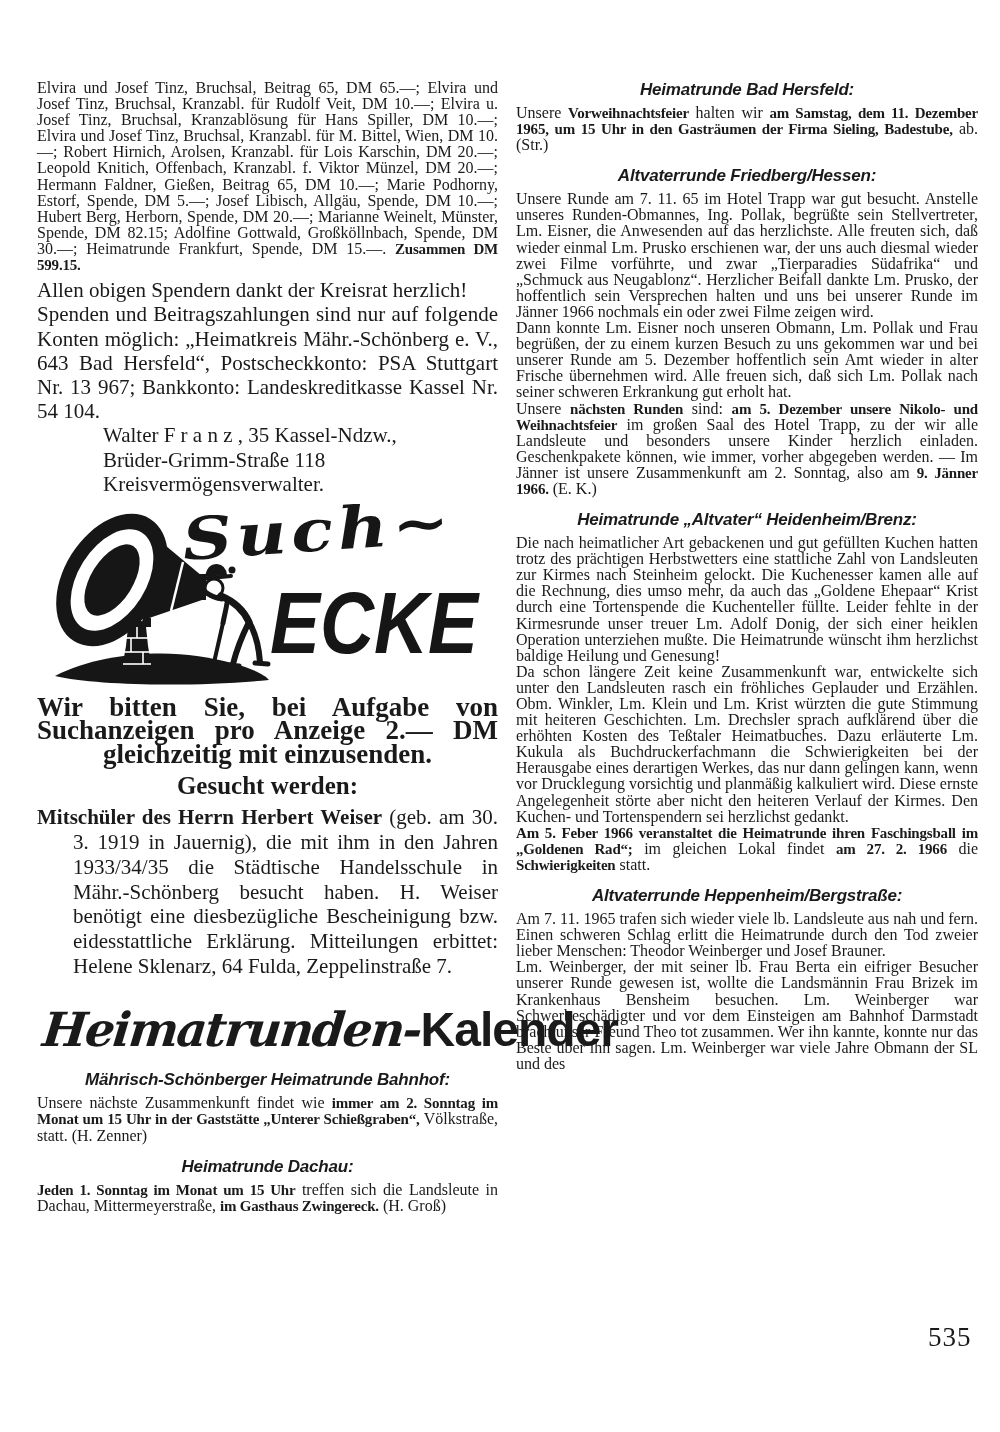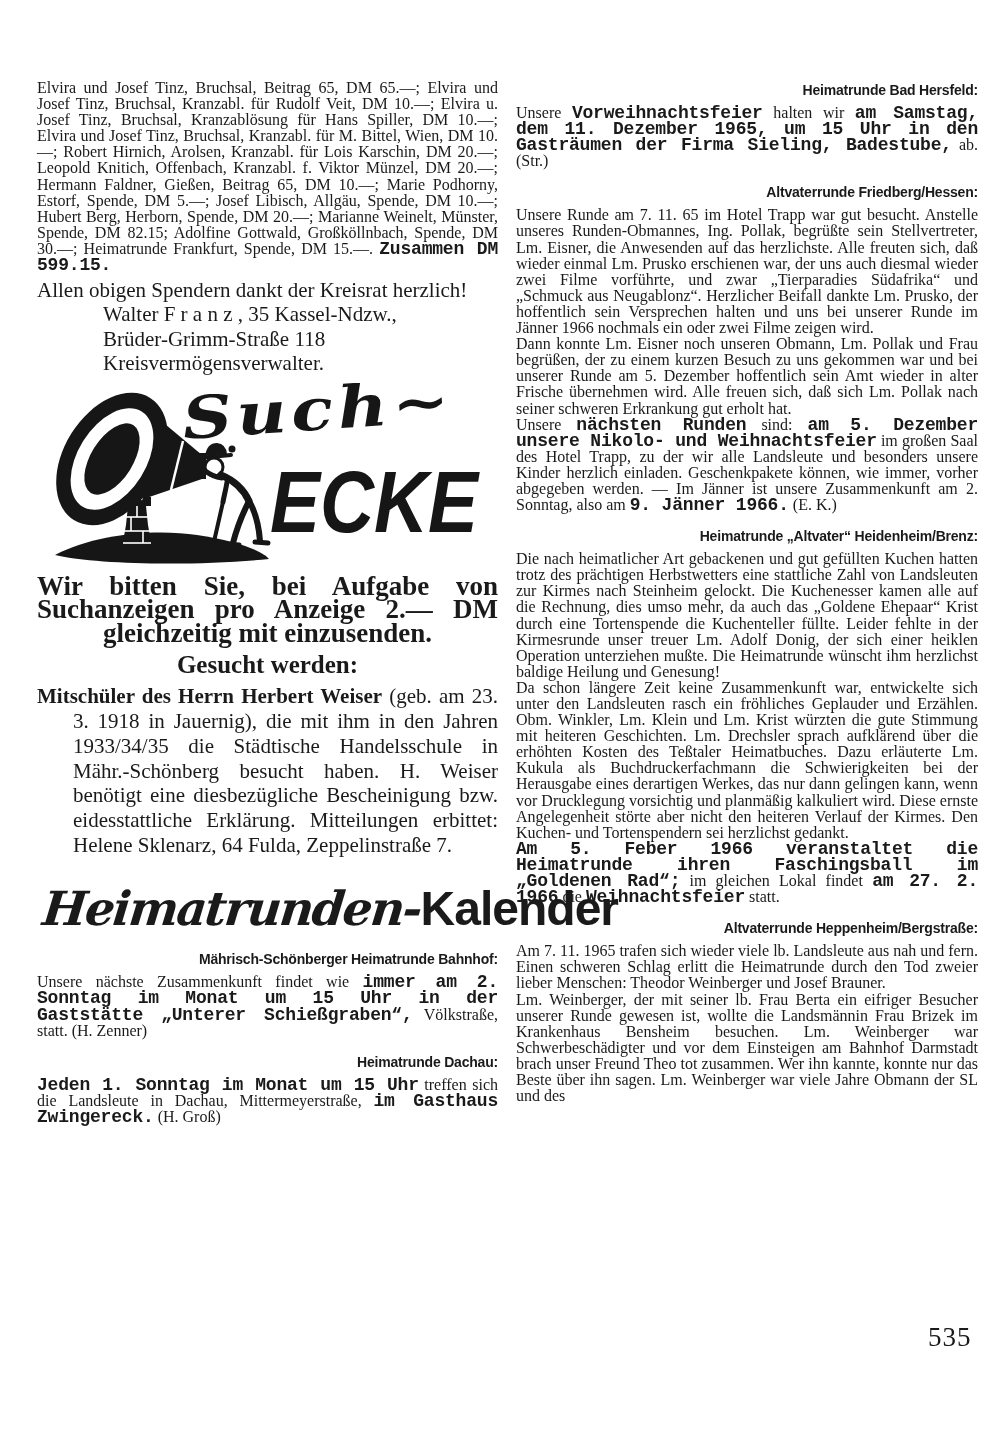--- a/index.html
+++ b/index.html
@@ -9,28 +9,28 @@
     font-family:"Liberation Serif", serif;
   }
   .col{position:absolute;top:80px;}
   .col-left{left:37px;width:461px;}
   .col-right{left:516px;width:462px;}
 
   .small{font-size:16px;line-height:16.1px;text-align:justify;}
   .para{font-size:16px;line-height:16.1px;text-align:justify;}
 
   .r-b{font-weight:700;}
-  .r-g{font-family:Liberation Mono, monospace;font-weight:700;font-size:18px;letter-spacing:-0.2px;}
+  .r-g{font-family:Liberation Serif, serif;font-weight:700;font-size:15px;letter-spacing:-0.2px;}
 
   .lg{font-size:21px;line-height:24.2px;text-align:justify;}
   .sig{margin-left:66px;text-align:left;}
 
   .heading{
     font-family:"Liberation Sans",sans-serif;font-weight:700;
-    font-size:14px;line-height:20px;margin:13px 0 5px;text-align:right;letter-spacing:-0.2px;
+    font-size:17px;line-height:20px;margin:13px 0 5px;text-align:center;letter-spacing:-0.2px;font-style:italic;
   }
   .heading.first{margin-top:0;}
 
   .notice{font-weight:700;font-size:27px;line-height:23.5px;text-align:justify;text-align-last:center;margin-top:6px;}
   .gesucht{font-weight:700;font-size:25px;line-height:24px;text-align:center;margin:8px 0 7px;}
   .search{font-size:21px;line-height:24.7px;text-align:justify;padding-left:36px;text-indent:-36px;}
 
   .cal-title{margin:24px 0 8px 6px;white-space:nowrap;}
   .cal-script{
     display:inline-block;font-family:"DejaVu Serif",serif;font-style:italic;font-weight:700;
@@ -42,20 +42,21 @@
   .pagenum{position:absolute;left:928px;top:1322px;font-size:27px;letter-spacing:1px;}
 </style>
 </head>
 <body>
 
 <div class="col col-left">
 
   <div class="small"><span>Elvira und Josef Tinz, Bruchsal, Beitrag 65, DM 65.—; Elvira und Josef Tinz, Bruchsal, Kranzabl. für Rudolf Veit, DM 10.—; Elvira u. Josef Tinz, Bruchsal, Kranzablösung für Hans Spiller, DM 10.—; Elvira und Josef Tinz, Bruchsal, Kranzabl. für M. Bittel, Wien, DM 10.—; Robert Hirnich, Arolsen, Kranzabl. für Lois Karschin, DM 20.—; Leopold Knitich, Offenbach, Kranzabl. f. Viktor Münzel, DM 20.—; Hermann Faldner, Gießen, Beitrag 65, DM 10.—; Marie Podhorny, Estorf, Spende, DM 5.—; Josef Libisch, Allgäu, Spende, DM 10.—; Hubert Berg, Herborn, Spende, DM 20.—; Marianne Weinelt, Münster, Spende, DM 82.15; Adolfine Gottwald, Großköllnbach, Spende, DM 30.—; Heimatrunde Frankfurt, Spende, DM 15.—. </span><span class="r-g">Zusammen DM 599.15.</span></div>
 
   <div class="lg" style="margin-top:5px;"><span>Allen obigen Spendern dankt der Kreisrat herzlich!</span></div>
+  <div class="lg"><span>Spenden und Beitragszahlungen sind nur auf folgende Konten möglich: „Heimatkreis Mähr.-Schönberg e. V., 643 Bad Hersfeld“, Postscheckkonto: PSA Stuttgart Nr. 13 967; Bankkonto: Landeskreditkasse Kassel Nr. 54 104.</span></div>
 
   <div class="lg sig">
     <div>Walter F r a n z , 35 Kassel-Ndzw.,</div>
     <div>Brüder-Grimm-Straße 118</div>
     <div>Kreisvermögensverwalter.</div>
   </div>
 
   <div class="graphic">
     <svg width="461" height="182" viewBox="0 0 461 182" xmlns="http://www.w3.org/2000/svg">
 
@@ -102,21 +103,21 @@
         <line x1="218" y1="159" x2="231" y2="160" stroke-width="5"></line>
       </g>
 
       <text x="147" y="56" font-family="'DejaVu Serif',serif" font-style="italic" font-weight="bold" font-size="58" letter-spacing="4" textLength="272" lengthAdjust="spacingAndGlyphs" fill="#161616" transform="rotate(-4 147 56)">Such~</text>
       <text x="233" y="149" font-family="'Liberation Sans',sans-serif" font-style="italic" font-weight="bold" font-size="88" textLength="208" lengthAdjust="spacingAndGlyphs" fill="#161616">ECKE</text>
     </svg>
   </div>
 
   <div class="notice"><span class="r-b">Wir bitten Sie, bei Aufgabe von Suchanzeigen pro Anzeige 2.— DM gleichzeitig mit einzusenden.</span></div>
   <div class="gesucht">Gesucht werden:</div>
-  <div class="search"><span class="r-b">Mitschüler des Herrn Herbert Weiser</span><span> (geb. am 23. 3. 1918 in Jauernig), die mit ihm in den Jahren 1933/34/35 die Städtische Handelsschule in Mähr.-Schönberg besucht haben. H. Weiser benötigt eine diesbezügliche Bescheinigung bzw. eidesstattliche Erklärung. Mitteilungen erbittet: Helene Sklenarz, 64 Fulda, Zeppelinstraße 7.</span></div>
+  <div class="search"><span class="r-b">Mitschüler des Herrn Herbert Weiser</span><span> (geb. am 30. 3. 1919 in Jauernig), die mit ihm in den Jahren 1933/34/35 die Städtische Handelsschule in Mähr.-Schönberg besucht haben. H. Weiser benötigt eine diesbezügliche Bescheinigung bzw. eidesstattliche Erklärung. Mitteilungen erbittet: Helene Sklenarz, 64 Fulda, Zeppelinstraße 7.</span></div>
 
   <div class="cal-title">
     <span class="cal-script">Heimatrunden-</span><span class="cal-rest">Kalender</span>
   </div>
 
   <div>
     <div class="heading">Mährisch-Schönberger Heimatrunde Bahnhof:</div>
     <div class="para"><span>Unsere nächste Zusammenkunft findet wie </span><span class="r-g">immer am 2. Sonntag im Monat um 15 Uhr in der Gaststätte „Unterer Schießgraben“,</span><span> Völkstraße, statt. (H. Zenner)</span></div>
   </div>
 
@@ -138,21 +139,21 @@
     <div class="heading">Altvaterrunde Friedberg/Hessen:</div>
     <div class="para"><span>Unsere Runde am 7. 11. 65 im Hotel Trapp war gut besucht. Anstelle unseres Runden-Obmannes, Ing. Pollak, begrüßte sein Stellvertreter, Lm. Eisner, die Anwesenden auf das herzlichste. Alle freuten sich, daß wieder einmal Lm. Prusko erschienen war, der uns auch diesmal wieder zwei Filme vorführte, und zwar „Tierparadies Südafrika“ und „Schmuck aus Neugablonz“. Herzlicher Beifall dankte Lm. Prusko, der hoffentlich sein Versprechen halten und uns bei unserer Runde im Jänner 1966 nochmals ein oder zwei Filme zeigen wird.</span></div>
     <div class="para"><span>Dann konnte Lm. Eisner noch unseren Obmann, Lm. Pollak und Frau begrüßen, der zu einem kurzen Besuch zu uns gekommen war und bei unserer Runde am 5. Dezember hoffentlich sein Amt wieder in alter Frische übernehmen wird. Alle freuen sich, daß sich Lm. Pollak nach seiner schweren Erkrankung gut erholt hat.</span></div>
     <div class="para"><span>Unsere </span><span class="r-g">nächsten Runden</span><span> sind: </span><span class="r-g">am 5. Dezember unsere Nikolo- und Weihnachtsfeier</span><span> im großen Saal des Hotel Trapp, zu der wir alle Landsleute und besonders unsere Kinder herzlich einladen. Geschenkpakete können, wie immer, vorher abgegeben werden. — Im Jänner ist unsere Zusammenkunft am 2. Sonntag, also am </span><span class="r-g">9. Jänner 1966.</span><span> (E. K.)</span></div>
   </div>
 
   <div>
     <div class="heading">Heimatrunde „Altvater“ Heidenheim/Brenz:</div>
     <div class="para"><span>Die nach heimatlicher Art gebackenen und gut gefüllten Kuchen hatten trotz des prächtigen Herbstwetters eine stattliche Zahl von Landsleuten zur Kirmes nach Steinheim gelockt. Die Kuchenesser kamen alle auf die Rechnung, dies umso mehr, da auch das „Goldene Ehepaar“ Krist durch eine Tortenspende die Kuchenteller füllte. Leider fehlte in der Kirmesrunde unser treuer Lm. Adolf Donig, der sich einer heiklen Operation unterziehen mußte. Die Heimatrunde wünscht ihm herzlichst baldige Heilung und Genesung!</span></div>
     <div class="para"><span>Da schon längere Zeit keine Zusammenkunft war, entwickelte sich unter den Landsleuten rasch ein fröhliches Geplauder und Erzählen. Obm. Winkler, Lm. Klein und Lm. Krist würzten die gute Stimmung mit heiteren Geschichten. Lm. Drechsler sprach aufklärend über die erhöhten Kosten des Teßtaler Heimatbuches. Dazu erläuterte Lm. Kukula als Buchdruckerfachmann die Schwierigkeiten bei der Herausgabe eines derartigen Werkes, das nur dann gelingen kann, wenn vor Drucklegung vorsichtig und planmäßig kalkuliert wird. Diese ernste Angelegenheit störte aber nicht den heiteren Verlauf der Kirmes. Den Kuchen- und Tortenspendern sei herzlichst gedankt.</span></div>
-    <div class="para"><span class="r-g">Am 5. Feber 1966 veranstaltet die Heimatrunde ihren Faschingsball im „Goldenen Rad“;</span><span> im gleichen Lokal findet </span><span class="r-g">am 27. 2. 1966</span><span> die </span><span class="r-g">Weihnachtsfeier</span><span> statt.</span></div>
+    <div class="para"><span class="r-g">Am 5. Feber 1966 veranstaltet die Heimatrunde ihren Faschingsball im „Goldenen Rad“;</span><span> im gleichen Lokal findet </span><span class="r-g">am 27. 2. 1966</span><span> die </span><span class="r-g">Schwierigkeiten</span><span> statt.</span></div>
   </div>
 
   <div>
     <div class="heading">Altvaterrunde Heppenheim/Bergstraße:</div>
     <div class="para"><span>Am 7. 11. 1965 trafen sich wieder viele lb. Landsleute aus nah und fern. Einen schweren Schlag erlitt die Heimatrunde durch den Tod zweier lieber Menschen: Theodor Weinberger und Josef Brauner.</span></div>
     <div class="para"><span>Lm. Weinberger, der mit seiner lb. Frau Berta ein eifriger Besucher unserer Runde gewesen ist, wollte die Landsmännin Frau Brizek im Krankenhaus Bensheim besuchen. Lm. Weinberger war Schwerbeschädigter und vor dem Einsteigen am Bahnhof Darmstadt brach unser Freund Theo tot zusammen. Wer ihn kannte, konnte nur das Beste über ihn sagen. Lm. Weinberger war viele Jahre Obmann der SL und des</span></div>
   </div>
 
 </div>
 

